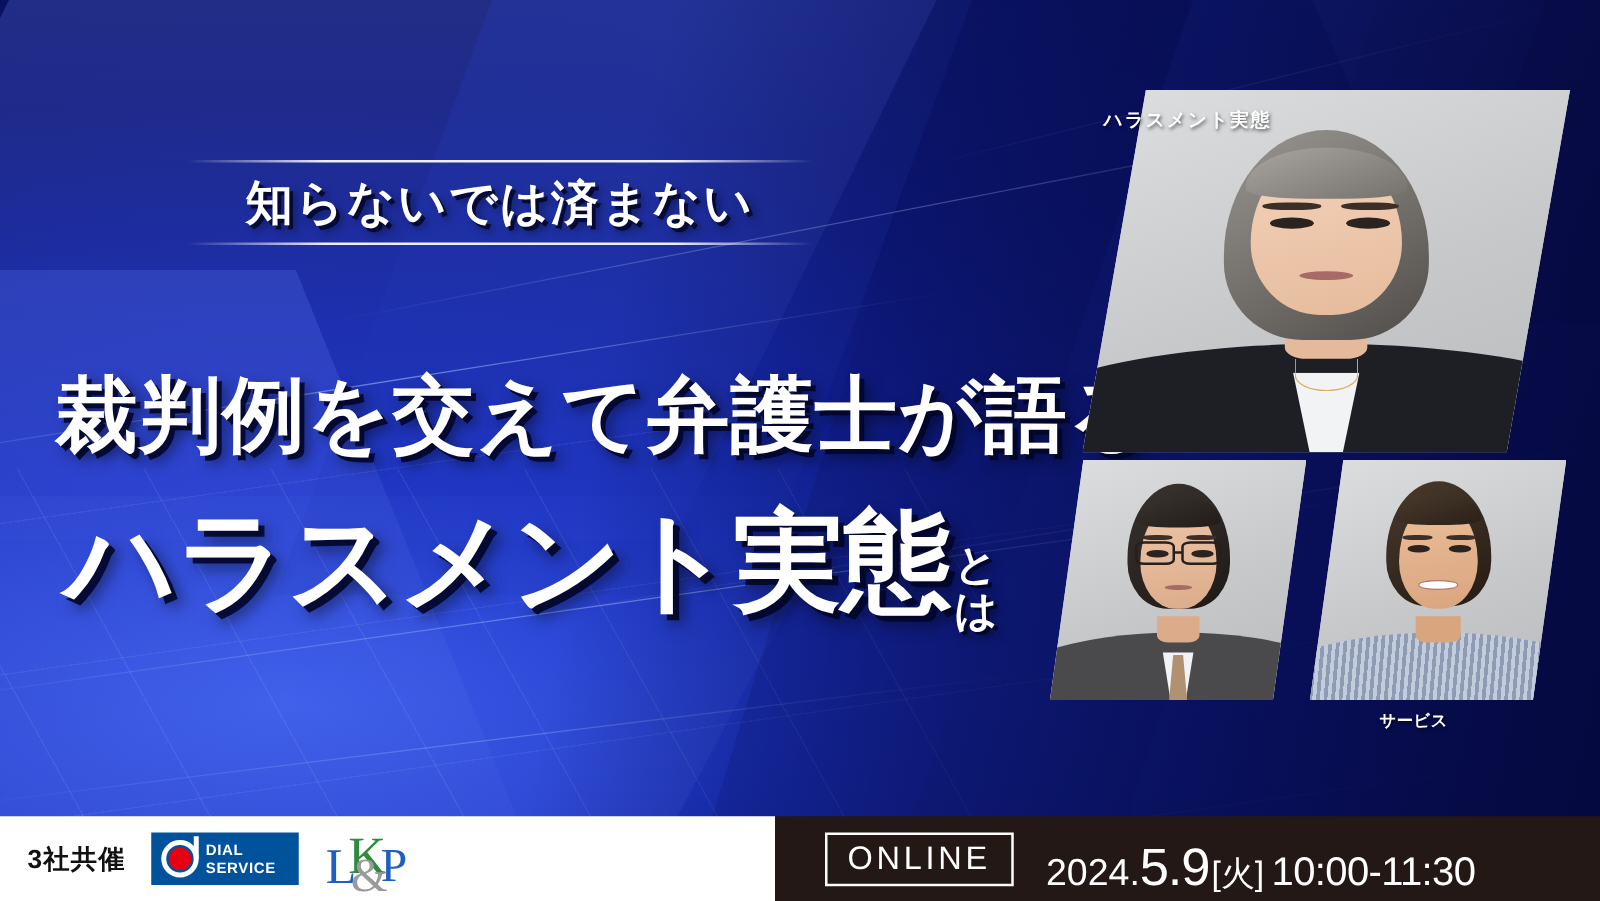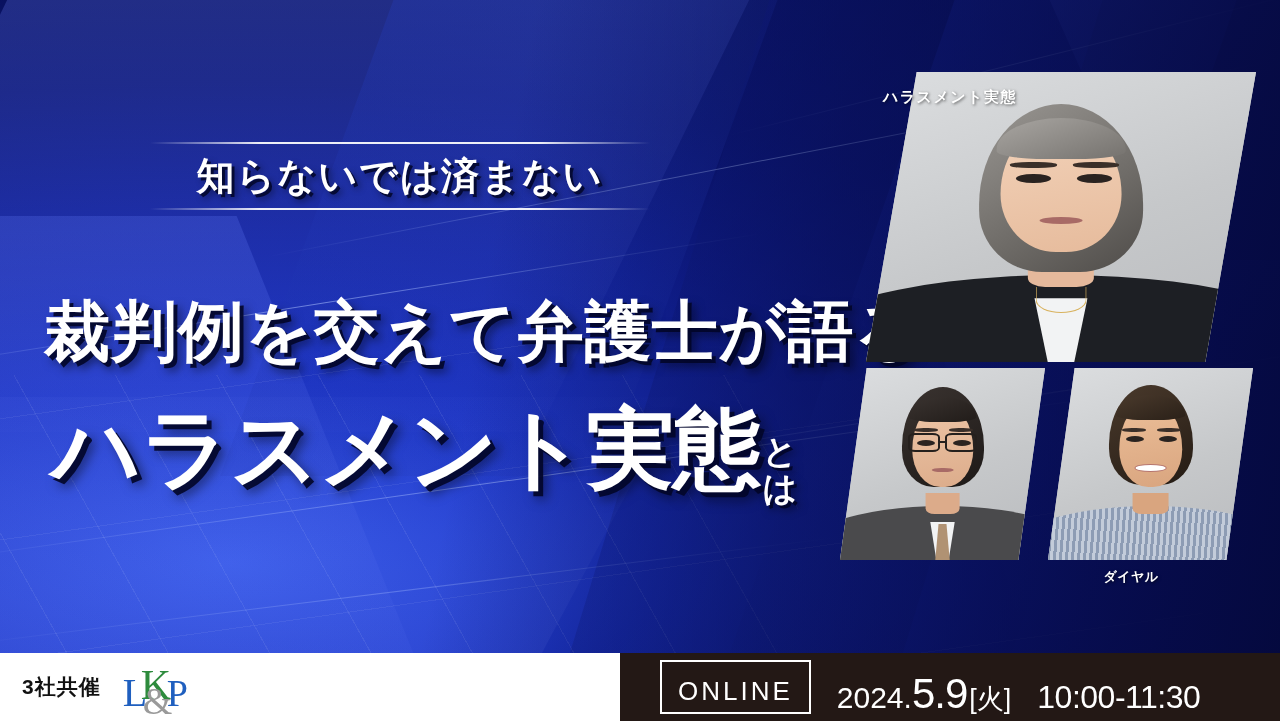--- a/index.html
+++ b/index.html
@@ -66,21 +66,21 @@
 
   .hatch { position:absolute; left:-12%; top:52%; width:74%; height:56%;
            background:repeating-linear-gradient(58deg, rgba(255,255,255,.07) 0 1px, rgba(255,255,255,0) 1px 86px);
            transform:skewX(-4deg); }
   .hatch2 { position:absolute; left:-6%; top:46%; width:100%; height:56%;
            background:repeating-linear-gradient(-8deg, rgba(255,255,255,.06) 0 1px, rgba(255,255,255,0) 1px 120px); }
 
   
   .copy { position:absolute; left:0; top:0; width:860px; height:640px; }
 
-  .sub-wrap { position:absolute; left:150px; top:142px; width:500px; }
+  .sub-wrap { position:absolute; left:150px; top:128px; width:500px; }
   .rule {
     height:2px; width:100%;
     background:linear-gradient(90deg, rgba(255,255,255,0) 0%, rgba(255,255,255,.92) 22%, rgba(255,255,255,.92) 78%, rgba(255,255,255,0) 100%);
   }
   .sub-text {
     font-family:"DejaVu Serif", serif;
     font-weight:700;
     font-size:38px;
     line-height:64px;
     letter-spacing:2px;
@@ -231,30 +231,30 @@
   .lkp-k { position:absolute; left:20px; top:0px;  font-size:42px; color:#2e8b3d; font-weight:400; }
   .lkp-p { position:absolute; left:46px; top:10px; font-size:38px; color:#1f5fbf; font-weight:400; }
   .lkp-amp{ position:absolute; left:22px; top:18px; font-size:38px; color:#9a9a9a; font-weight:400; }
 
   .footer-right {
     flex:1; height:100%; background:#231815;
     display:flex; align-items:center; gap:26px; padding-left:40px;
   }
   .online-box {
     border:2px solid #ffffff; color:#ffffff;
-    font-size:26px; letter-spacing:3px; padding:14px 16px 5px;
+    font-size:26px; letter-spacing:3px; padding:3px 16px 5px;
     white-space:nowrap;
   }
   .date-line {
     color:#ffffff; font-size:30px; letter-spacing:0px; white-space:nowrap;
     display:flex; align-items:baseline;
   }
   .date-line .big { font-size:42px; letter-spacing:-1px;margin-top:14px; }
   .date-line .dow { font-size:27px; margin:0 2px; }
-  .date-line .time { font-size:32px; margin-left:24px; letter-spacing:-.5px; }
+  .date-line .time { font-size:32px; margin-left:4px; letter-spacing:-.5px; }
 </style>
 </head>
 <body>
 
 <div id="banner">
 
   <div class="bg-base"></div>
   <div class="facet f1"></div>
   <div class="facet f2"></div>
   <div class="facet f3"></div>
@@ -353,29 +353,40 @@
       <div class="pt-mouth" style="top:50%; width:16%; height:4%; background:#ffffff; border:1px solid #b5746c;"></div>
     </div>
   </div>
 
   <div class="cap cap-main">
     <div class="org">ハラスメント実態</div>
   </div>
 
 
   <div class="cap cap-right">
-    <div class="org">ダイヤル</div>
+    <div class="org">サービス</div>
   </div>
 
   <div class="footer">
 
     <div class="footer-left">
       <div class="cohost">3社共催</div>
 
 
+      <div class="logo-dial">
+        <div class="dial-mark">
+          <div class="dial-d"></div>
+          <div class="dial-stem"></div>
+          <div class="dial-dot"></div>
+        </div>
+        <div class="dial-text">
+          <div>DIAL</div>
+          <div>SERVICE</div>
+        </div>
+      </div>
 
       <div class="logo-lkp">
         <span class="lkp-l">L</span>
         <span class="lkp-k">K</span>
         <span class="lkp-p">P</span>
         <span class="lkp-amp">&amp;</span>
       </div>
     </div>
 
     <div class="footer-right">

